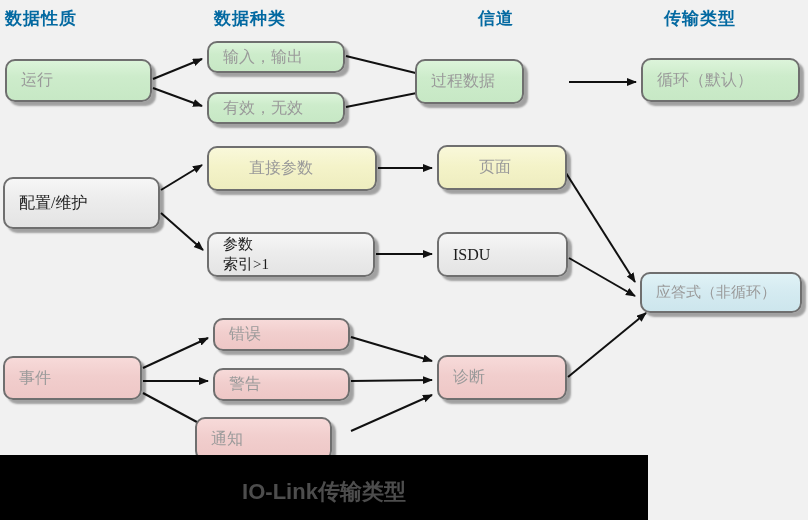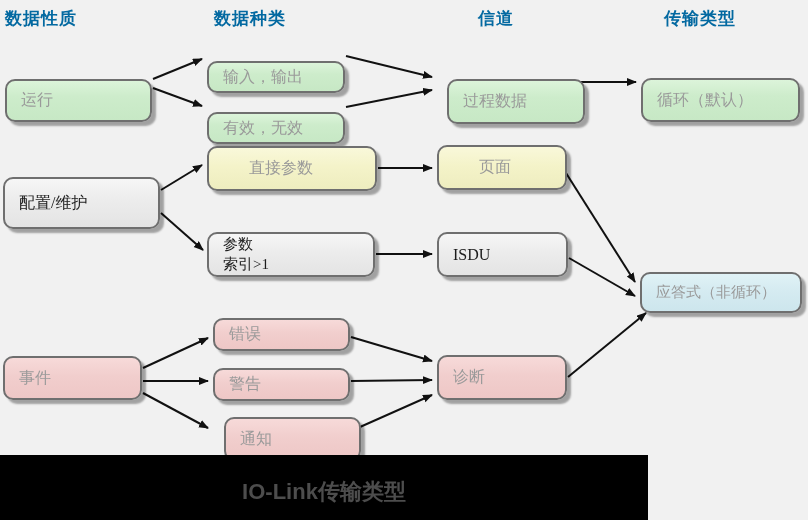--- a/index.html
+++ b/index.html
@@ -16,21 +16,21 @@
   .node {
     position:absolute; box-sizing:border-box;
     border:2px solid #6f6f6f; border-radius:10px;
     box-shadow:4px 4px 2px rgba(0,0,0,0.33);
     display:flex; align-items:center; padding-left:14px;
     font-size:16px; white-space:nowrap;
   }
   .node.two-line { flex-direction:column; align-items:flex-start; justify-content:center; line-height:1.3; font-size:15px; }
   .t-muted { color:#9a9a9a; }
   .t-dark  { color:#1c1c1c; }
-  .c-green  { background:linear-gradient(180deg,#dcf4da 0%,#cdeccb 40%,#c7e8c5 100%);margin-top:20px; }
+  .c-green  { background:linear-gradient(180deg,#dcf4da 0%,#cdeccb 40%,#c7e8c5 100%); }
   .c-yellow { background:linear-gradient(180deg,#f9f8da 0%,#f4f3c9 45%,#eeedbf 100%);padding-left:40px; }
   .c-gray   { background:linear-gradient(180deg,#f6f6f6 0%,#ececec 45%,#e4e4e4 100%); }
   .c-pink   { background:linear-gradient(180deg,#f7dad9 0%,#f1cecd 45%,#eec7c6 100%); }
   .c-blue   { background:linear-gradient(180deg,#e0f2f6 0%,#d5ebf1 45%,#cde6ed 100%); }
   #footer-bar {
     position:absolute; left:0; top:455px; width:648px; height:65px;
     background:#000000; display:flex; justify-content:center; align-items:center;
     padding-top:8px; box-sizing:border-box;
   }
   #footer-caption {
@@ -72,38 +72,38 @@
   </svg>
 
   <div class="col-header" style="left:5px;">数据性质</div>
   <div class="col-header" style="left:214px;">数据种类</div>
   <div class="col-header" style="left:478px;">信道</div>
   <div class="col-header" style="left:664px;">传输类型</div>
 
   <div class="node c-green t-muted" style="left:5px;   top:59px;  width:147px; height:43px;">运行</div>
   <div class="node c-green t-muted" style="left:207px; top:41px;  width:138px; height:32px;">输入，输出</div>
   <div class="node c-green t-muted" style="left:207px; top:92px;  width:138px; height:32px;">有效，无效</div>
-  <div class="node c-green t-muted" style="left:447px; top:59px;  width:138px; height:45px;">过程数据</div>
+  <div class="node c-green t-muted" style="left:415px; top:59px;  width:109px; height:45px;">过程数据</div>
   <div class="node c-green t-muted" style="left:641px; top:58px;  width:159px; height:44px;">循环（默认）</div>
 
   <div class="node c-gray t-dark" style="left:3px;   top:177px; width:157px; height:52px;">配置/维护</div>
   <div class="node c-yellow t-muted" style="left:207px; top:146px; width:170px; height:45px;">直接参数</div>
   <div class="node c-yellow t-muted" style="left:437px; top:145px; width:130px; height:45px;font-family:Liberation Mono, monospace;">页面</div>
 
   <div class="node c-gray t-dark two-line" style="left:207px; top:232px; width:168px; height:45px;">
     <span>参数</span>
     <span>索引&gt;1</span>
   </div>
   <div class="node c-gray t-dark" style="left:437px; top:232px; width:131px; height:45px;">ISDU</div>
 
   <div class="node c-blue t-muted" style="left:640px; top:272px; width:162px; height:41px; font-size:15px;">应答式（非循环）</div>
 
   <div class="node c-pink t-muted" style="left:3px;   top:356px; width:139px; height:44px;">事件</div>
   <div class="node c-pink t-muted" style="left:213px; top:318px; width:137px; height:33px;">错误</div>
   <div class="node c-pink t-muted" style="left:213px; top:368px; width:137px; height:33px;">警告</div>
-  <div class="node c-pink t-muted" style="left:224px; top:417px; width:137px; height:44px;">通知</div>
+  <div class="node c-pink t-muted" style="left:195px; top:417px; width:137px; height:44px;">通知</div>
   <div class="node c-pink t-muted" style="left:437px; top:355px; width:130px; height:45px;">诊断</div>
 
   <div id="footer-bar">
     <span id="footer-caption">IO-Link传输类型</span>
   </div>
 
 </div>
 
 </body></html>

